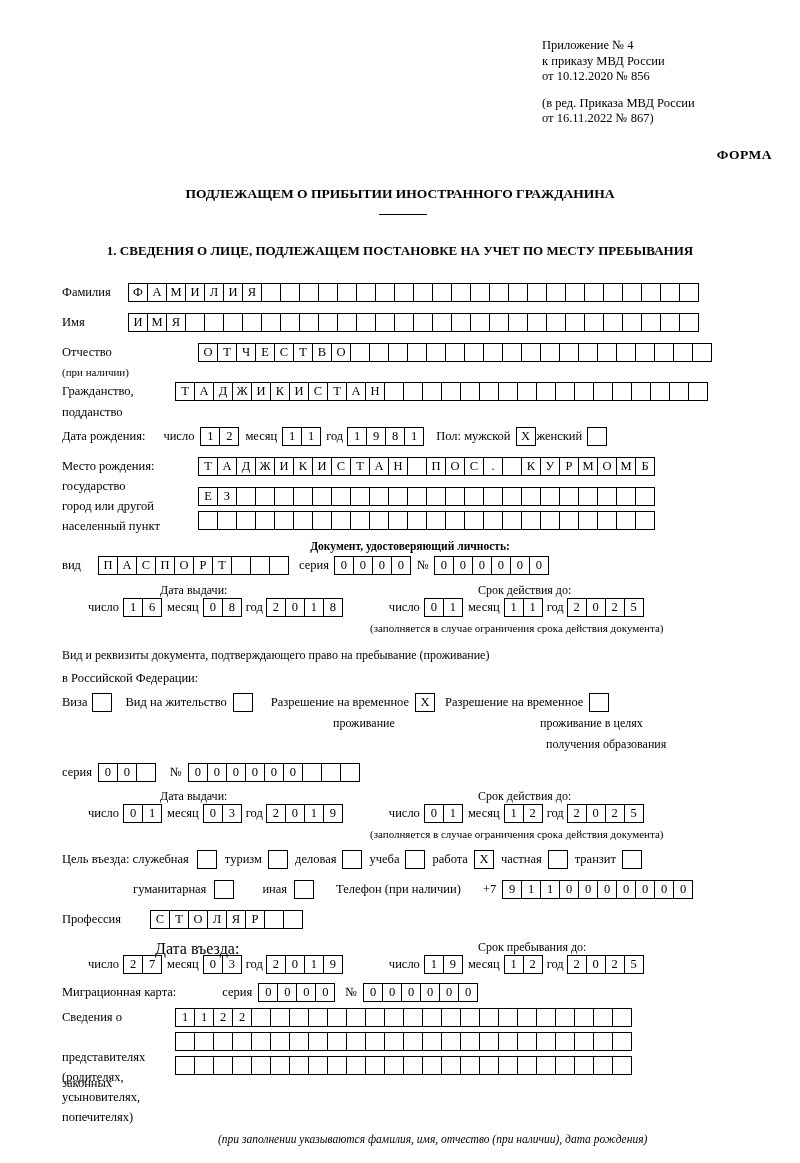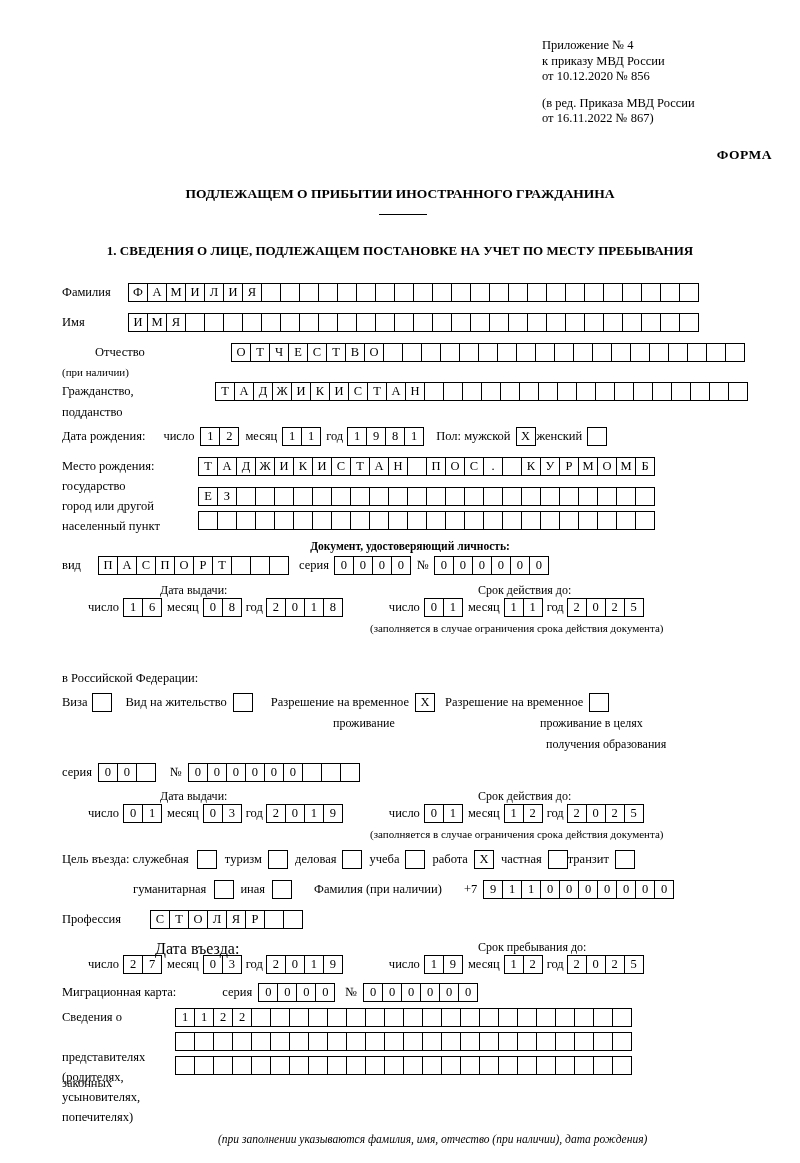--- a/index.html
+++ b/index.html
@@ -204,21 +204,21 @@
         <span class="bx"></span>
         <span class="bx"></span>
         <span class="bx"></span>
         <span class="bx"></span>
         <span class="bx"></span>
         <span class="bx"></span>
       </span>
   </div>
 
   <div class="row" style="top:343px; left:62px;">
-    <span class="lbl" style="width:136px;margin-left:33px;">Отчество</span>
+    <span class="lbl" style="width:136px;">Отчество</span>
     <span class="boxes">
         <span class="bx">О</span>
         <span class="bx">Т</span>
         <span class="bx">Ч</span>
         <span class="bx">Е</span>
         <span class="bx">С</span>
         <span class="bx">Т</span>
         <span class="bx">В</span>
         <span class="bx">О</span>
         <span class="bx"></span>
@@ -237,21 +237,21 @@
         <span class="bx"></span>
         <span class="bx"></span>
         <span class="bx"></span>
         <span class="bx"></span>
         <span class="bx"></span>
         <span class="bx"></span>
       </span>
   </div>
   <div class="note" style="top:366px; left:62px;">(при наличии)</div>
 
-  <div class="row" style="top:382px; left:62px;gap:40px;">
+  <div class="row" style="top:382px; left:62px;">
     <span class="lbl" style="width:113px;">Гражданство,</span>
     <span class="boxes">
         <span class="bx">Т</span>
         <span class="bx">А</span>
         <span class="bx">Д</span>
         <span class="bx">Ж</span>
         <span class="bx">И</span>
         <span class="bx">К</span>
         <span class="bx">И</span>
         <span class="bx">С</span>
@@ -464,20 +464,21 @@
     <span class="boxes" style="margin-left:3px;">
         <span class="bx">2</span>
         <span class="bx">0</span>
         <span class="bx">2</span>
         <span class="bx">5</span>
       </span>
   </div>
 
   <div class="note" style="top:622px; left:370px;">(заполняется в случае ограничения срока действия документа)</div>
 
+  <div class="note" style="top:648px; left:62px; font-size:12px;">Вид и реквизиты документа, подтверждающего право на пребывание (проживание)</div>
   <div class="note" style="top:671px; left:62px; font-size:12.5px;">в Российской Федерации:</div>
 
   <div class="row" style="top:693px; left:62px;">
     <span class="lbl">Виза</span>
     <span class="single" style="margin-left:4px;"></span>
     <span class="lbl" style="margin-left:14px;">Вид на жительство</span>
     <span class="single" style="margin-left:6px;"></span>
     <span class="lbl" style="margin-left:18px;">Разрешение на временное</span>
     <span class="single" style="margin-left:6px;">Х</span>
     <span class="lbl" style="margin-left:10px;">Разрешение на временное</span>
@@ -556,30 +557,30 @@
     <span class="lbl" style="margin-left:8px;">туризм</span>
     <span class="single" style="margin-left:6px;"></span>
     <span class="lbl" style="margin-left:7px;">деловая</span>
     <span class="single" style="margin-left:6px;"></span>
     <span class="lbl" style="margin-left:7px;">учеба</span>
     <span class="single" style="margin-left:6px;"></span>
     <span class="lbl" style="margin-left:7px;">работа</span>
     <span class="single" style="margin-left:6px;">Х</span>
     <span class="lbl" style="margin-left:7px;">частная</span>
     <span class="single" style="margin-left:6px;"></span>
-    <span class="lbl" style="">транзит</span>
+    <span class="lbl" style="margin-left:7px;">транзит</span>
     <span class="single" style="margin-left:6px;"></span>
   </div>
 
   <div class="row" style="top:880px; left:133px;">
     <span class="lbl">гуманитарная</span>
     <span class="single" style="margin-left:8px;"></span>
-    <span class="lbl" style="margin-left:6px;">иная</span>
+    <span class="lbl" style="margin-left:28px;">иная</span>
     <span class="single" style="margin-left:7px;"></span>
-    <span class="lbl" style="margin-left:22px;">Фамилия (при наличии)</span>
+    <span class="lbl" style="margin-left:22px;">Телефон (при наличии)</span>
     <span class="lbl" style="margin-left:22px;">+7</span>
     <span class="boxes" style="margin-left:6px;">
         <span class="bx">9</span>
         <span class="bx">1</span>
         <span class="bx">1</span>
         <span class="bx">0</span>
         <span class="bx">0</span>
         <span class="bx">0</span>
         <span class="bx">0</span>
         <span class="bx">0</span>

